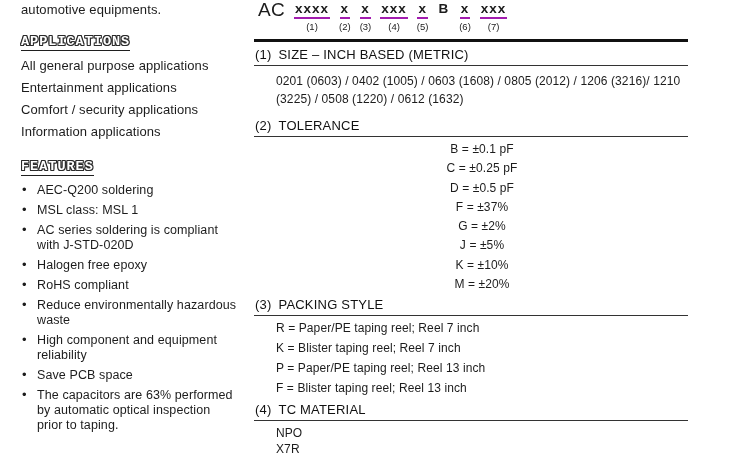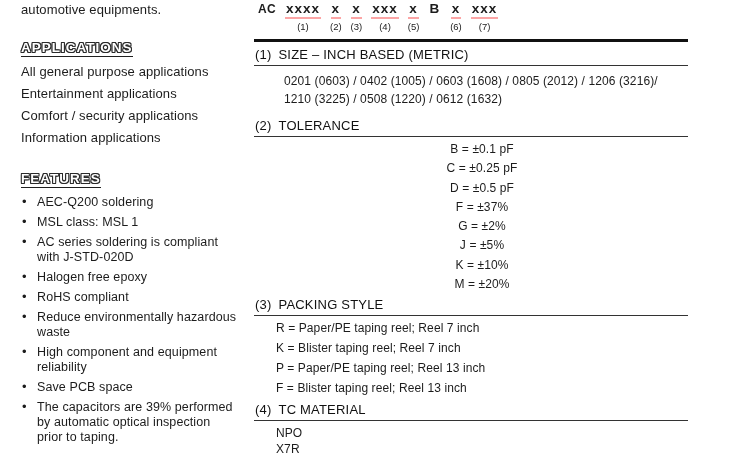--- a/index.html
+++ b/index.html
@@ -16,28 +16,29 @@
 
   
   .left-col{
     position:absolute;left:21px;top:2px;width:220px;
   }
   .intro{
     font-size:13px;line-height:16px;font-weight:normal;letter-spacing:.1px;
   }
   .outline-heading{
     display:inline-block;
-    margin-top:22px;
+    margin-top:16px;
     font-size:13.5px;
     font-weight:bold;
     letter-spacing:1px;
     color:#ffffff;
     text-shadow:-1px -1px 0 #2b2b2b,1px -1px 0 #2b2b2b,-1px 1px 0 #2b2b2b,1px 1px 0 #2b2b2b,0 1px 0 #2b2b2b,0 -1px 0 #2b2b2b,1px 0 0 #2b2b2b,-1px 0 0 #2b2b2b;
     border-bottom:1.5px solid #1f1f1f;
     padding-bottom:1px;
+    font-family:Liberation Mono, monospace;
   }
   .app-list{margin-top:4px;}
   .app-item{
     font-size:13px;line-height:22px;letter-spacing:.1px;
   }
   .feat-list{margin-top:7px;width:216px;}
   .feat-item{
     position:relative;
     padding-left:16px;
     font-size:12.5px;line-height:15px;letter-spacing:.1px;
@@ -49,26 +50,26 @@
 
   
   .right-col{
     position:absolute;left:254px;top:2px;width:434px;
   }
   .pn-row{
     display:flex;align-items:flex-start;gap:9px;
     padding-left:4px;
   }
   .pn-prefix{
-    font-size:12px;font-weight:bold;letter-spacing:.3px;line-height:15px;text-align:center;
+    font-size:19px;font-weight:normal;letter-spacing:.3px;line-height:15px;text-align:center;
   }
   .pn-seg{display:flex;flex-direction:column;align-items:center;}
   .pn-code{
     font-size:13.5px;font-weight:bold;letter-spacing:1px;line-height:14px;
-    border-bottom:2px solid #fca5a5;padding:0 1px 1px 1px;
+    border-bottom:2px solid #a21caf;padding:0 1px 1px 1px;
   }
   .pn-seg.nounderline .pn-code{border-bottom:none;padding-bottom:3px;}
   .pn-num{
     font-size:9.5px;line-height:11px;margin-top:2px;letter-spacing:0;color:#222;
   }
   .thick-rule{
     height:3px;background:#111;margin-top:7px;
   }
   .section{margin:0;}
   .sec-head{
@@ -76,21 +77,21 @@
     font-size:13px;line-height:15px;letter-spacing:.2px;color:#111;
     border-bottom:1.2px solid #333;
     padding:0 0 3px 1px;
   }
   .sec-items{padding:6px 0 0 22px;}
   .sec-item{font-size:12px;line-height:13px;letter-spacing:.1px;}
 
   
   .sec-1{margin-top:5px;}
   .sec-1 .sec-items{padding-top:7px;}
-  .sec-1 .sec-item{line-height:17.5px;margin-left:8px;}
+  .sec-1 .sec-item{line-height:17.5px;}
   .sec-2{margin-top:10px;}
   .sec-2 .sec-item{margin-bottom:6.3px;text-align:center;}
   .sec-3{margin-top:4px;}
   .sec-3 .sec-item{margin-bottom:6.8px;}
   .sec-4{margin-top:6px;}
   .sec-4 .sec-item{margin-bottom:3px;}
 </style>
 </head>
 <body>
 
@@ -110,21 +111,21 @@
     <div class="outline-heading">FEATURES</div>
     <div class="feat-list">
       <div class="feat-item"><span class="feat-bullet">•</span><span>AEC-Q200 soldering</span></div>
       <div class="feat-item"><span class="feat-bullet">•</span><span>MSL class: MSL 1</span></div>
       <div class="feat-item"><span class="feat-bullet">•</span><span>AC series soldering is compliant with J-STD-020D</span></div>
       <div class="feat-item"><span class="feat-bullet">•</span><span>Halogen free epoxy</span></div>
       <div class="feat-item"><span class="feat-bullet">•</span><span>RoHS compliant</span></div>
       <div class="feat-item"><span class="feat-bullet">•</span><span>Reduce environmentally hazardous waste</span></div>
       <div class="feat-item"><span class="feat-bullet">•</span><span>High component and equipment reliability</span></div>
       <div class="feat-item"><span class="feat-bullet">•</span><span>Save PCB space</span></div>
-      <div class="feat-item"><span class="feat-bullet">•</span><span>The capacitors are 39% performed by automatic optical inspection prior to taping.</span></div>
+      <div class="feat-item"><span class="feat-bullet">•</span><span>The capacitors are 63% performed by automatic optical inspection prior to taping.</span></div>
     </div>
   </div>
 
   <div class="right-col">
 
     <div class="pn-row">
       <span class="pn-prefix">AC</span>
       <span class="pn-seg">
         <span class="pn-code">xxxx</span>
         <span class="pn-num">(1)</span>

